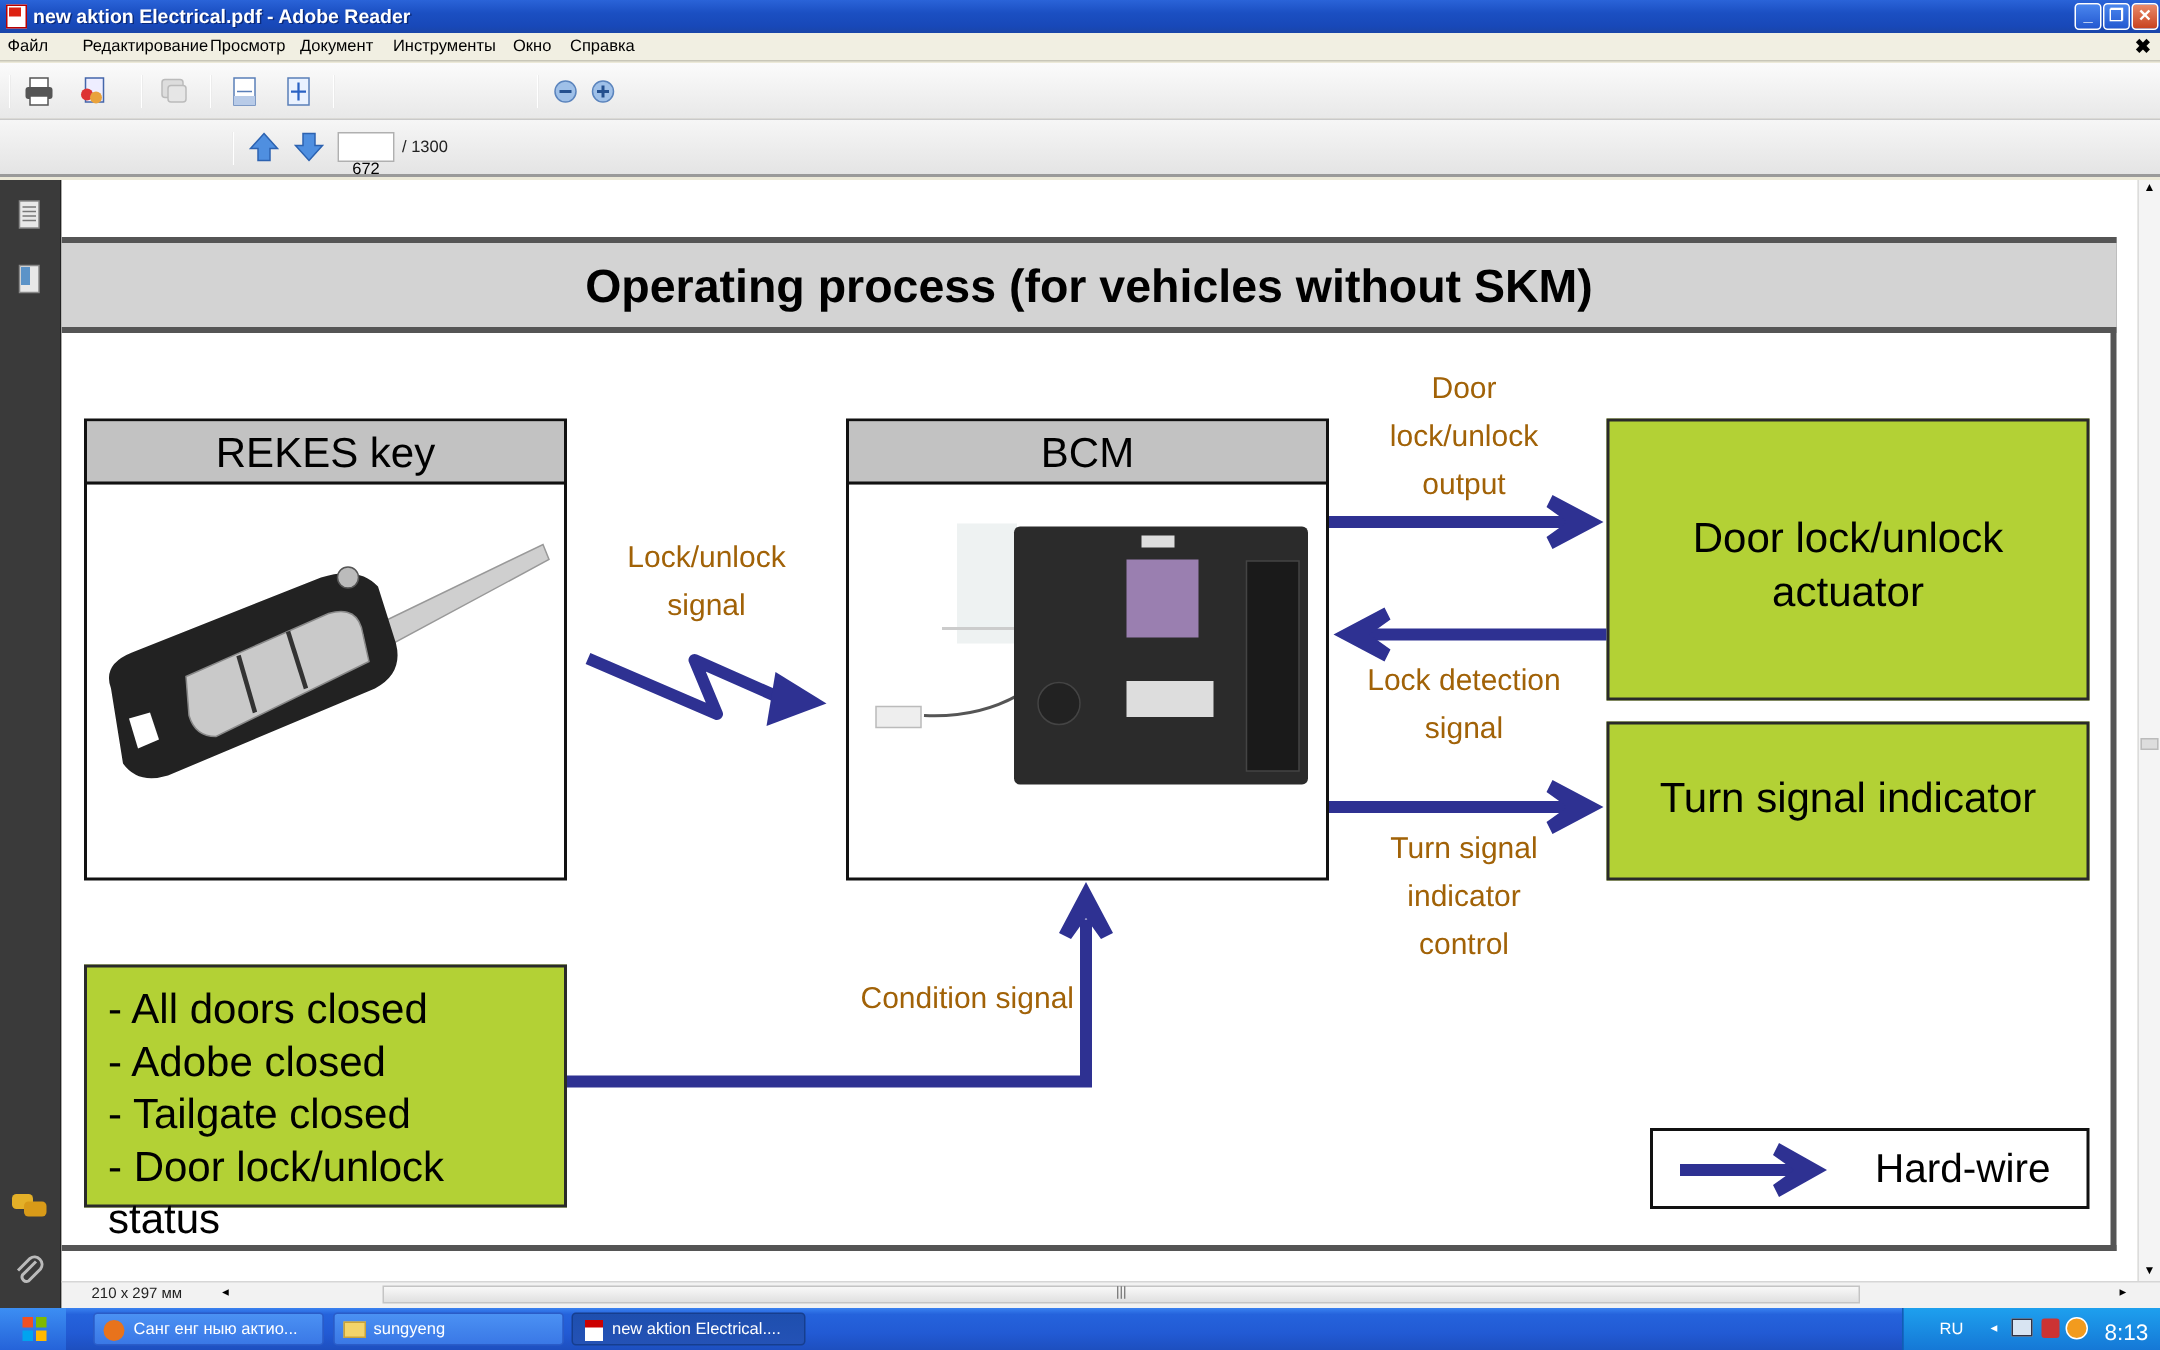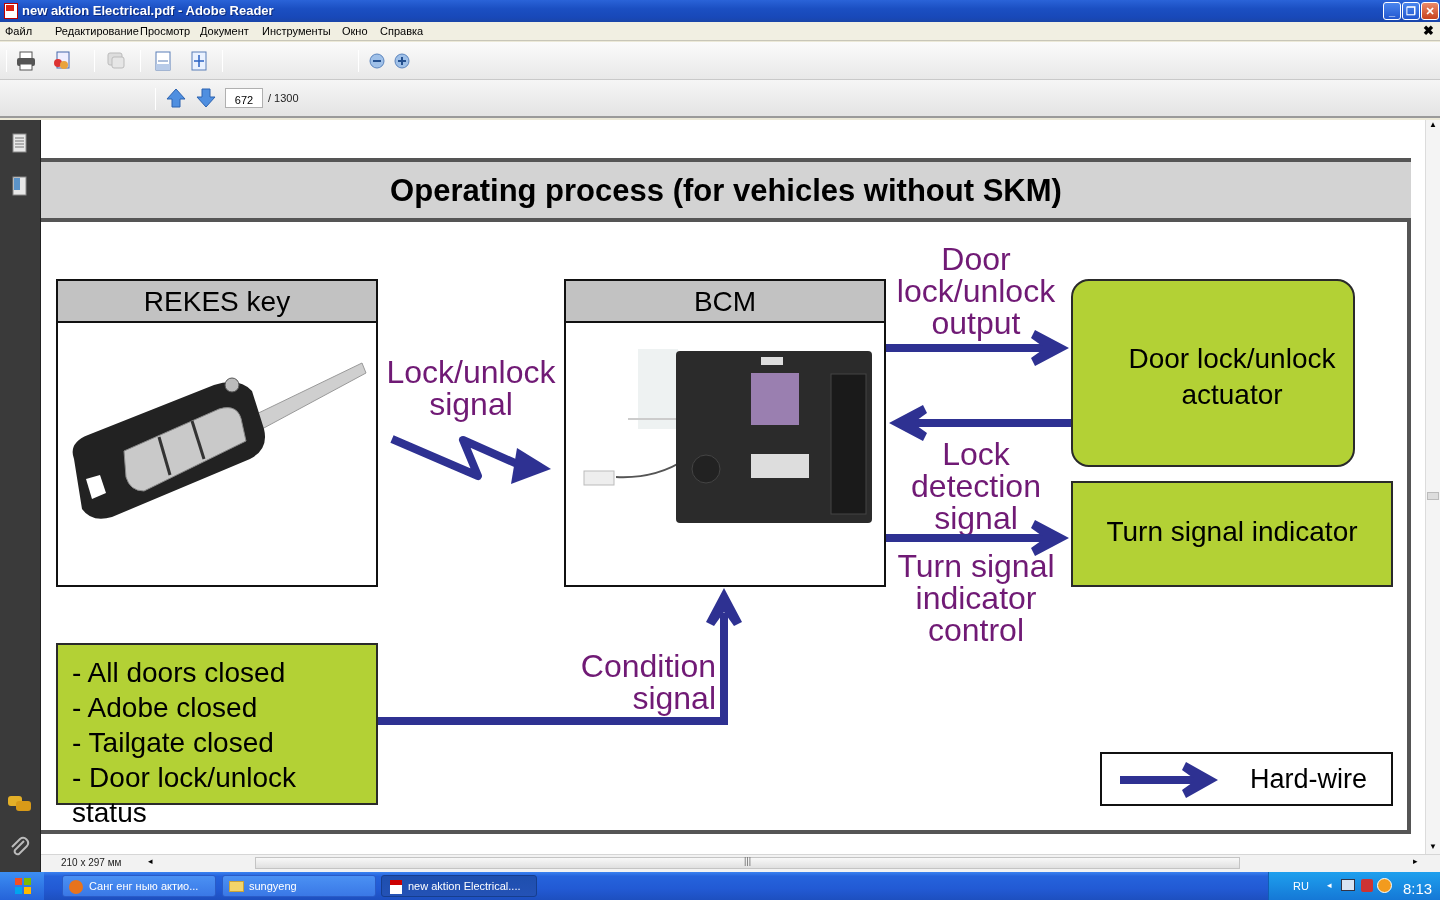--- a/index.html
+++ b/index.html
@@ -22,40 +22,40 @@
   #menubar .doc-close { position: absolute; right: 6px; top: 1px; font-size: 13px; font-weight: bold; }
 
   
   #toolbar1 { position: absolute; left: 0; top: 42px; width: 1440px; height: 38px; background: linear-gradient(#fbfbfb, #e8e8e8); border-bottom: 1px solid #c9c9c9; }
   #toolbar2 { position: absolute; left: 0; top: 80px; width: 1440px; height: 38px; background: linear-gradient(#f6f6f6, #e4e4e4); border-bottom: 2px solid #9a9a9a; }
   .tb-icon { position: absolute; width: 22px; height: 22px; }
   .sep { position: absolute; width: 1px; height: 22px; background: #bdbdbd; border-right: 1px solid #fff; }
   .find-box { position: absolute; left: 228px; top: 50px; width: 102px; height: 20px; background: #fff; border: 1px solid #a8a8a8; font-size: 10px; color: #9a9a9a; padding: 3px 4px; }
   .zoom-box { position: absolute; left: 418px; top: 50px; width: 44px; height: 20px; background: #fff; border: 1px solid #b0b0b0; font-size: 11px; padding: 3px 4px; }
   .caret { position: absolute; font-size: 8px; color: #222; }
-  .page-box { position: absolute; left: 225px; top: 88px; width: 38px; height: 20px; background: #fff; border: 1px solid #b0b0b0; font-size: 11px; text-align: center; padding-top: 5px; }
+  .page-box { position: absolute; left: 225px; top: 88px; width: 38px; height: 20px; background: #fff; border: 1px solid #b0b0b0; font-size: 11px; text-align: center; padding-top: 18px; }
   .page-total { position: absolute; left: 268px; top: 92px; font-size: 11px; color: #222; }
 
   
   #navpanel { position: absolute; left: 0; top: 120px; width: 41px; height: 752px; background: #3a3a3a; border-right: 1px solid #222; }
 
   
   #docarea { position: absolute; left: 41px; top: 120px; width: 1384px; height: 734px; background: #fff; overflow: hidden; }
   #vscroll { position: absolute; left: 1425px; top: 120px; width: 15px; height: 734px; background: #f4f4f4; border-left: 1px solid #dcdcdc; }
   #hbar { position: absolute; left: 41px; top: 854px; width: 1399px; height: 18px; background: #f2f2f2; border-top: 1px solid #d6d6d6; }
 
   
   #slide { position: absolute; left: 0; top: 38px; width: 1370px; height: 676px; border-right: 4px solid #555; border-bottom: 4px solid #555; }
   #slide-title-bar { position: absolute; left: 0; top: 0; width: 1370px; height: 64px; background: #d3d3d3; border-top: 4px solid #555; border-bottom: 4px solid #555; }
   #slide-title { position: absolute; left: 0; top: 11px; width: 1370px; text-align: center; font-size: 31px; font-weight: bold; color: #000; }
 
   .box { position: absolute; border: 2px solid #111; background: #fff; }
   .box-head { position: absolute; left: 0; top: 0; right: 0; height: 42px; background: #c2c2c2; border-bottom: 2px solid #111; font-size: 28px; text-align: center; line-height: 42px; }
   .green { position: absolute; background: #b3d135; border: 2px solid #2a2a2a; font-size: 28px; color: #000; }
-  .label { position: absolute; font-size: 32px; color: #701a75; text-align: center; line-height: 32px; }
+  .label { position: absolute; font-size: 20px; color: #a16207; text-align: center; line-height: 32px; }
   .cond-list { position: absolute; left: 14px; top: 10px; font-size: 28px; line-height: 35px; }
 
   
   #taskbar { position: absolute; left: 0; top: 872px; width: 1440px; height: 28px; background: linear-gradient(#3a82f0 0%, #2563dc 15%, #225ad4 60%, #1d4fbf 100%); }
   #start { position: absolute; left: 0; top: 0; width: 44px; height: 28px; background: linear-gradient(#3c8ef3, #2563d9); }
   .task { position: absolute; top: 3px; height: 22px; border-radius: 3px; background: linear-gradient(#4b91f3, #3a78e6); border: 1px solid #2a5cc8; color: #fff; font-size: 11px; padding: 4px 0 0 26px; white-space: nowrap; overflow: hidden; }
   .task.active { background: linear-gradient(#1e4fae, #2452b6); border-color: #163e8e; }
   #tray { position: absolute; left: 1268px; top: 0; width: 172px; height: 28px; background: linear-gradient(#1ea0ee, #1578d6); border-left: 1px solid #0f5fb4; }
   #tray .lang { position: absolute; left: 24px; top: 8px; font-size: 11px; color: #fff; }
   #tray .clock { position: absolute; left: 134px; top: 8px; font-size: 15px; color: #fff; }
@@ -184,21 +184,21 @@
         <rect x="8" y="142" width="30" height="14" fill="#eee" stroke="#bbb"></rect>
         <rect x="100" y="22" width="196" height="172" rx="4" fill="#2b2b2b"></rect>
         <rect x="175" y="44" width="48" height="52" fill="#9a7fb0"></rect>
         <rect x="185" y="28" width="22" height="8" fill="#ddd"></rect>
         <rect x="255" y="45" width="35" height="140" fill="#1a1a1a" stroke="#444"></rect>
         <rect x="175" y="125" width="58" height="24" fill="#ddd"></rect>
         <circle cx="130" cy="140" r="14" fill="#222" stroke="#444"></circle>
       </svg>
     </div>
 
-    <div class="green" style="left:1030px; top:121px; width:284px; height:188px; text-align:center;border-radius:18px;">
+    <div class="green" style="left:1030px; top:121px; width:322px; height:188px; text-align:center;">
       <div class="abs" style="left:0; top:60px; width:318px; line-height:36px;">
         <div>Door lock/unlock</div>
         <div>actuator</div>
       </div>
     </div>
 
     <div class="green" style="left:1030px; top:323px; width:322px; height:106px; text-align:center; line-height:98px;">
       <span>Turn signal indicator</span>
     </div>
 

